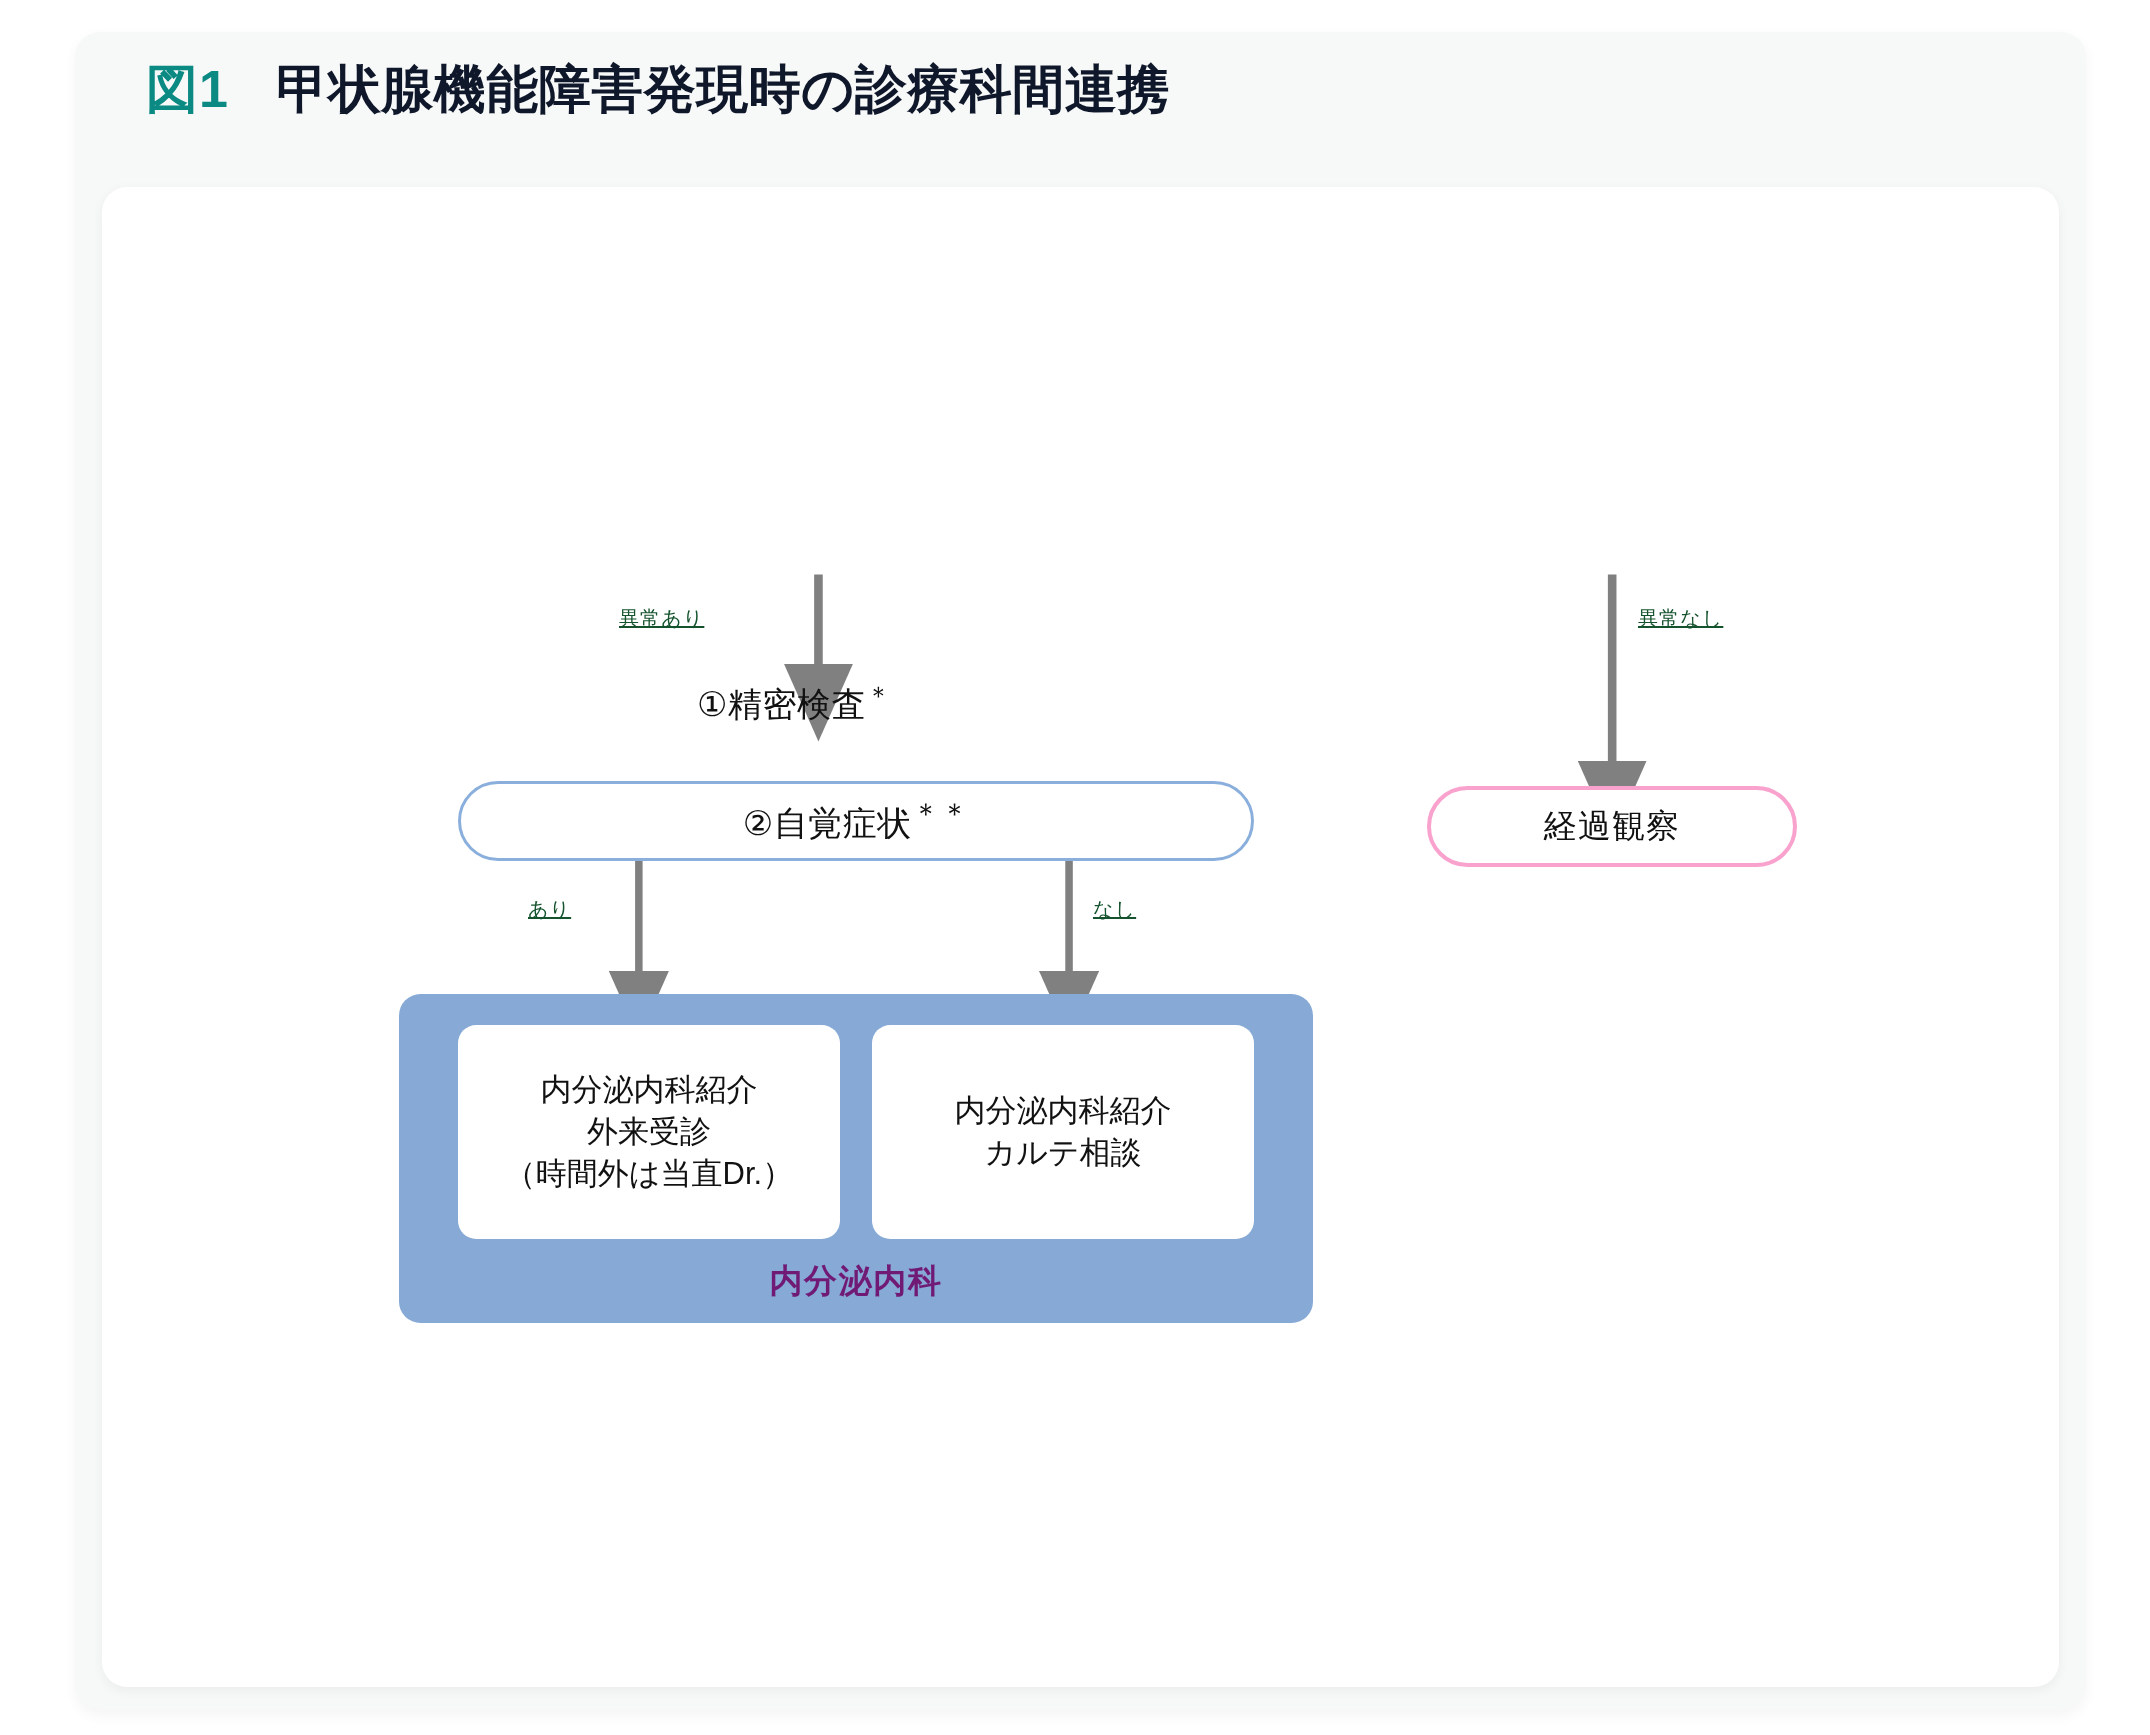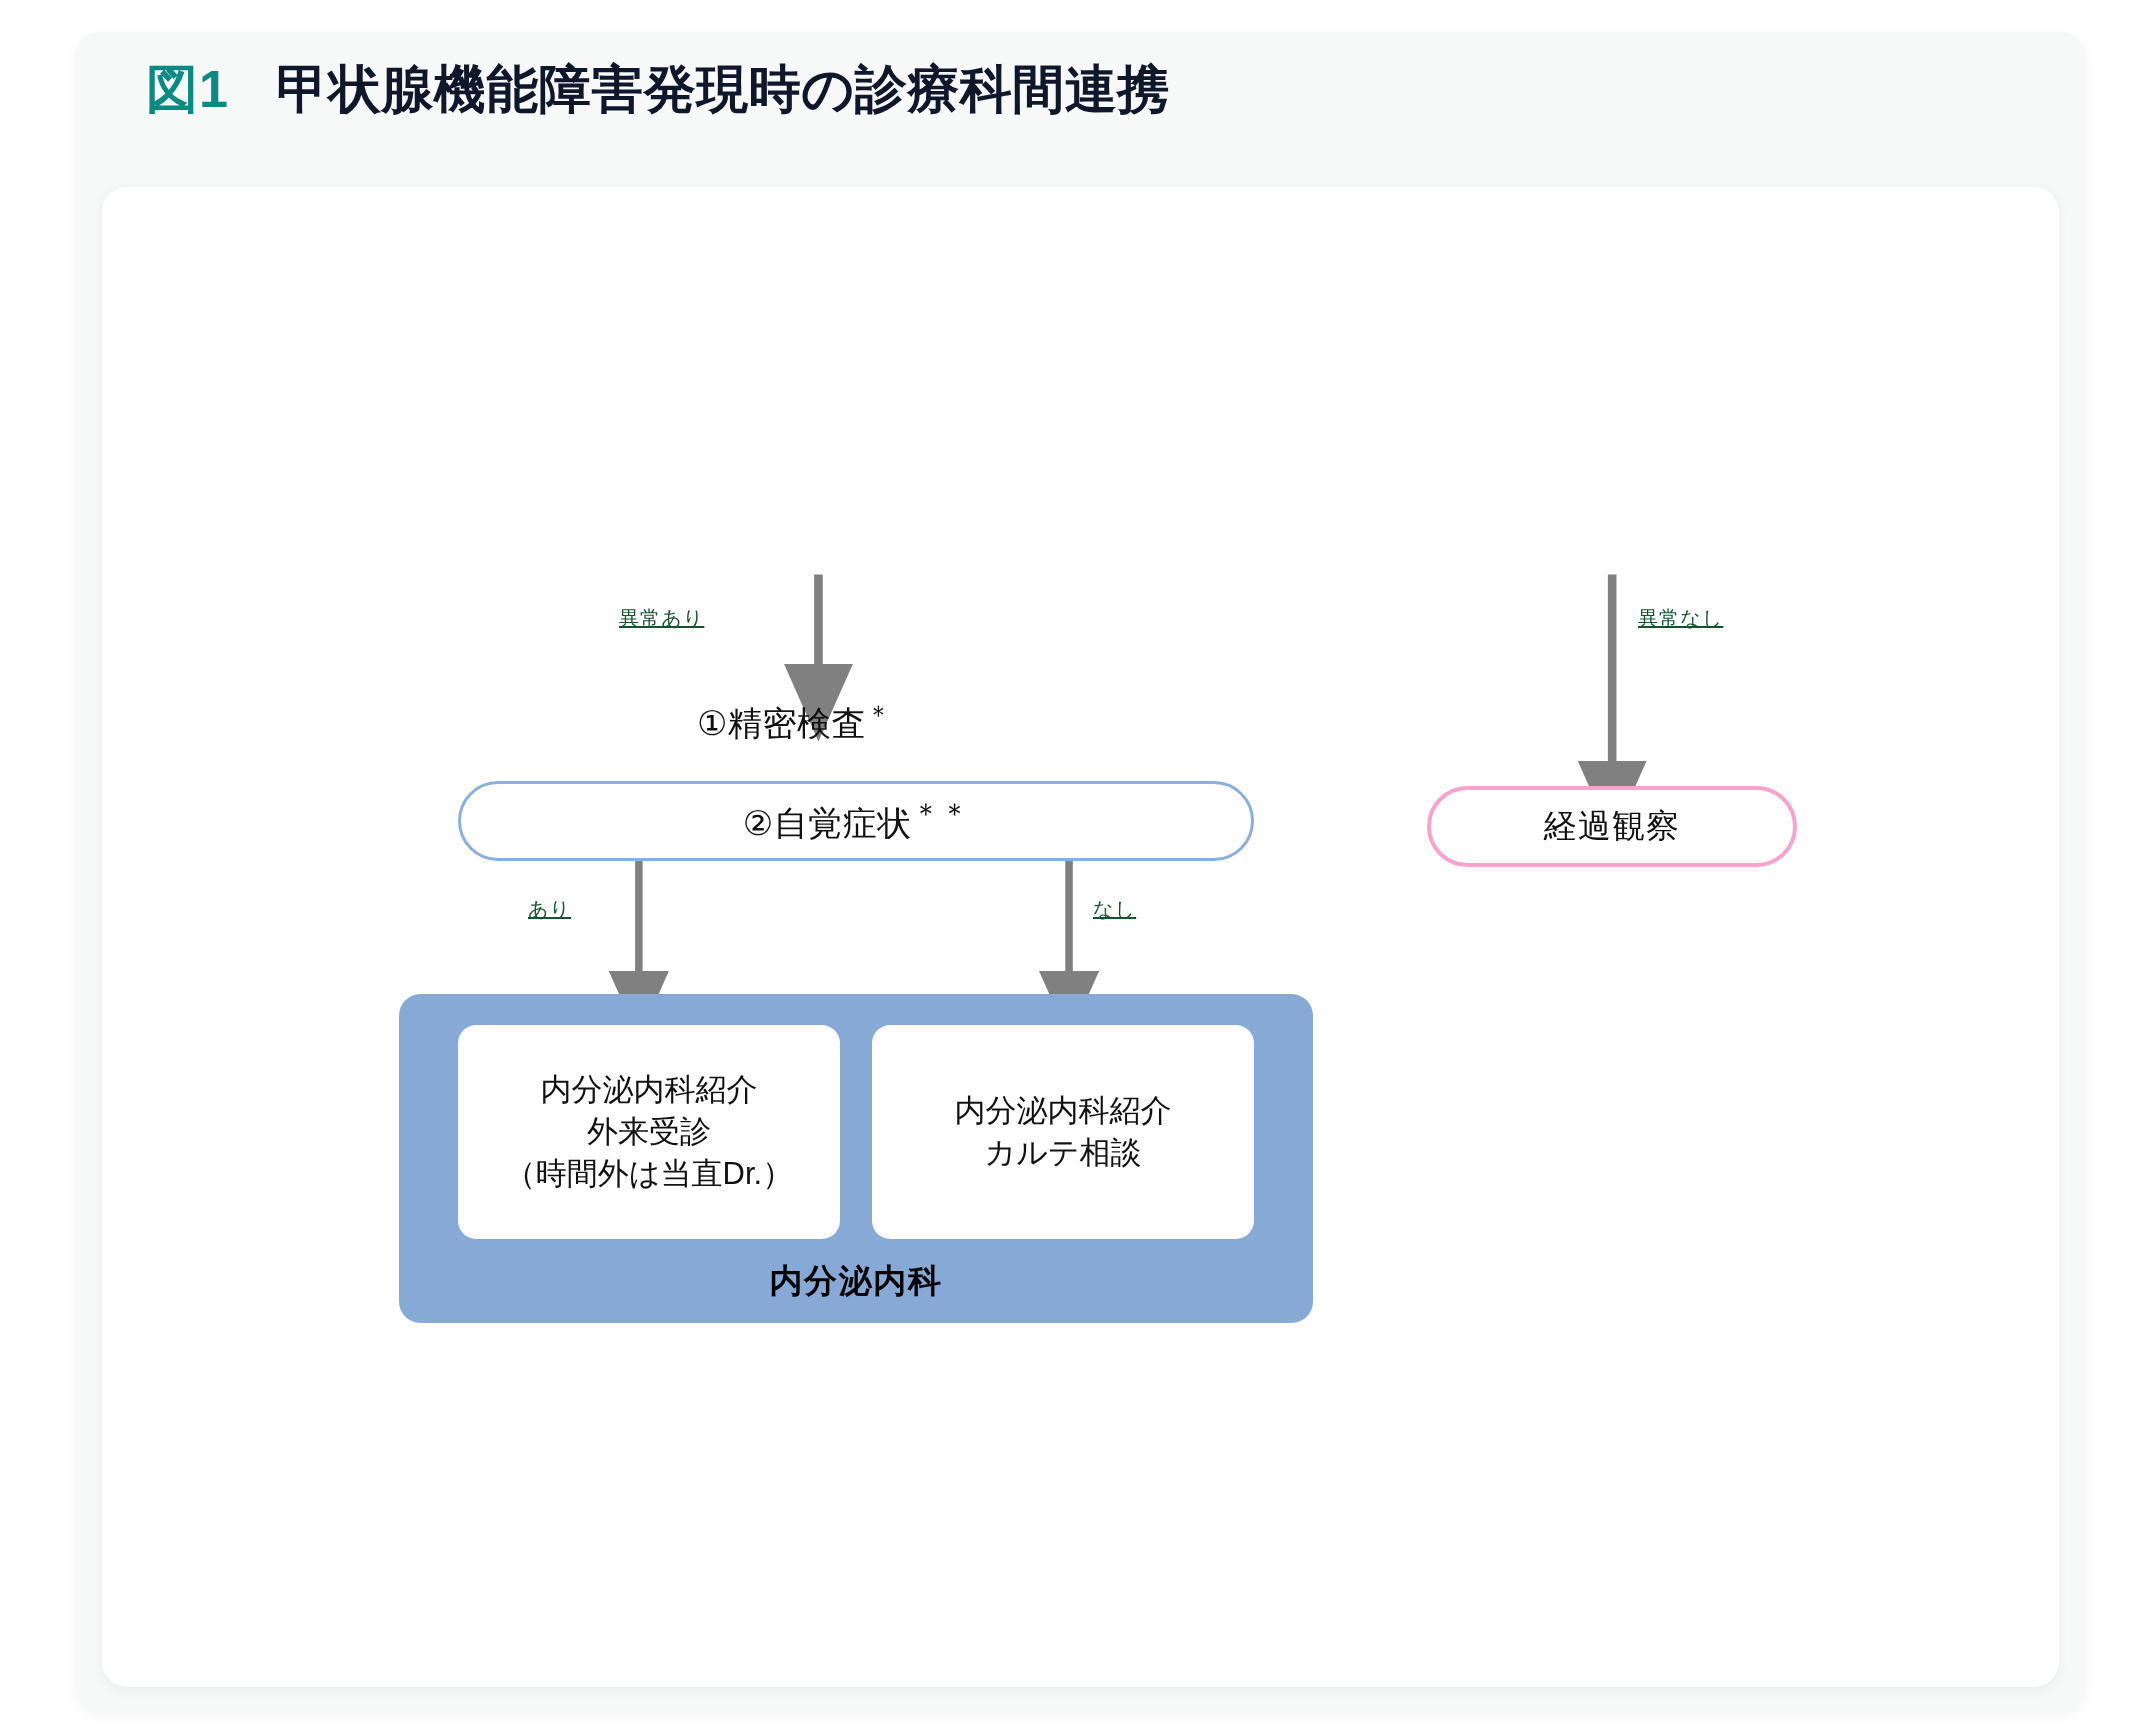--- a/index.html
+++ b/index.html
@@ -153,21 +153,21 @@
     line-height: 1.22;
     letter-spacing: 0px;
     white-space: nowrap;
   }
   .dept-blue-label {
     position: absolute;
     bottom: 19.4px;
     left: 0;
     width: 100%;
     text-align: center;
-    color: #000000;
+    color: #701a75;
     font-size: 33px;
     font-weight: bold;
     letter-spacing: 1.6px;
   }
 
   
   .pill {
     box-sizing: border-box;
     background: #ffffff;
   }
@@ -271,21 +271,21 @@
 
     <line x1="1188" y1="1600" x2="1188" y2="1808" stroke="#808080" stroke-width="14" marker-end="url(#ah)"></line>
 
     <line x1="1988" y1="1600" x2="1988" y2="1808" stroke="#808080" stroke-width="14" marker-end="url(#ah)"></line>
   </svg>
 
 
   <div class="branch-label" style="left:619px; top:605px;">異常あり</div>
   <div class="branch-label" style="left:1638px; top:605px;">異常なし</div>
 
-  <div class="flow-text" style="left:697px; top:701px;"><span>①精密検査</span><sup>＊</sup></div>
+  <div class="flow-text" style="left:697px; top:682px;"><span>①精密検査</span><sup>＊</sup></div>
 
   <div class="node pill symptom">
     <span><span>②自覚症状</span><sup>＊＊</sup></span>
   </div>
 
   <div class="node pill followup">
     <span>経過観察</span>
   </div>
 
   <div class="branch-label" style="left:528px; top:896px;">あり</div>

